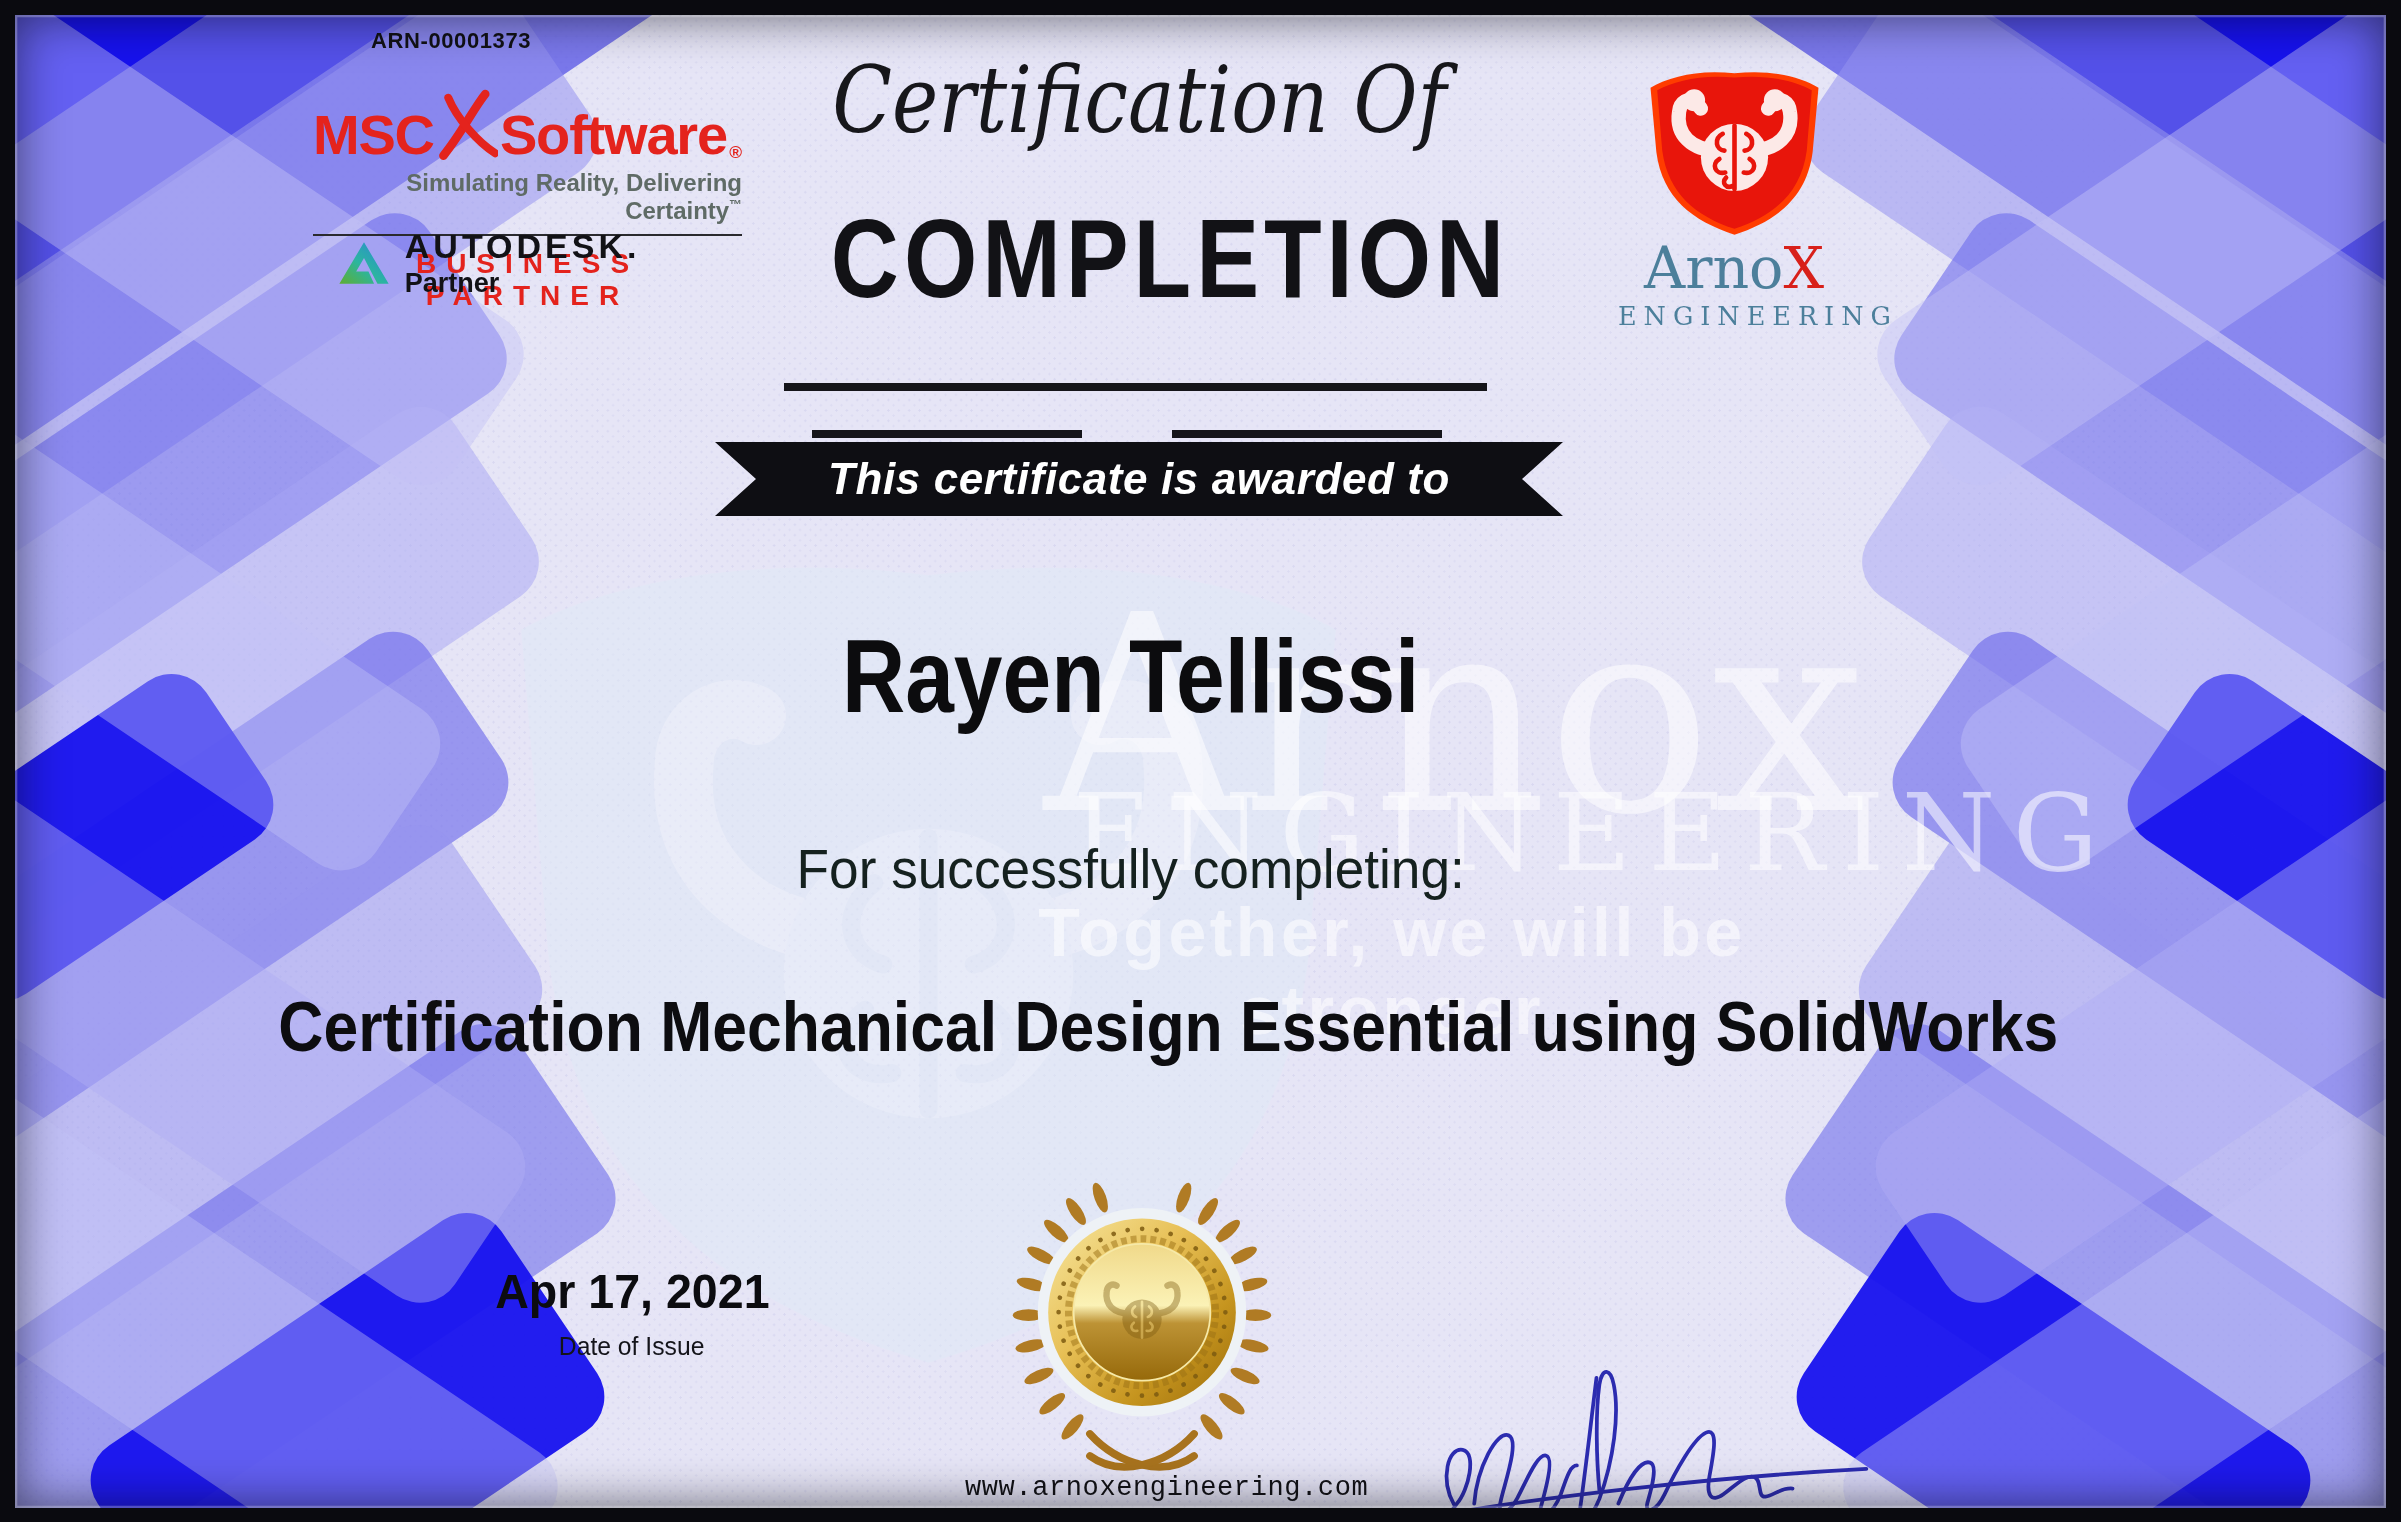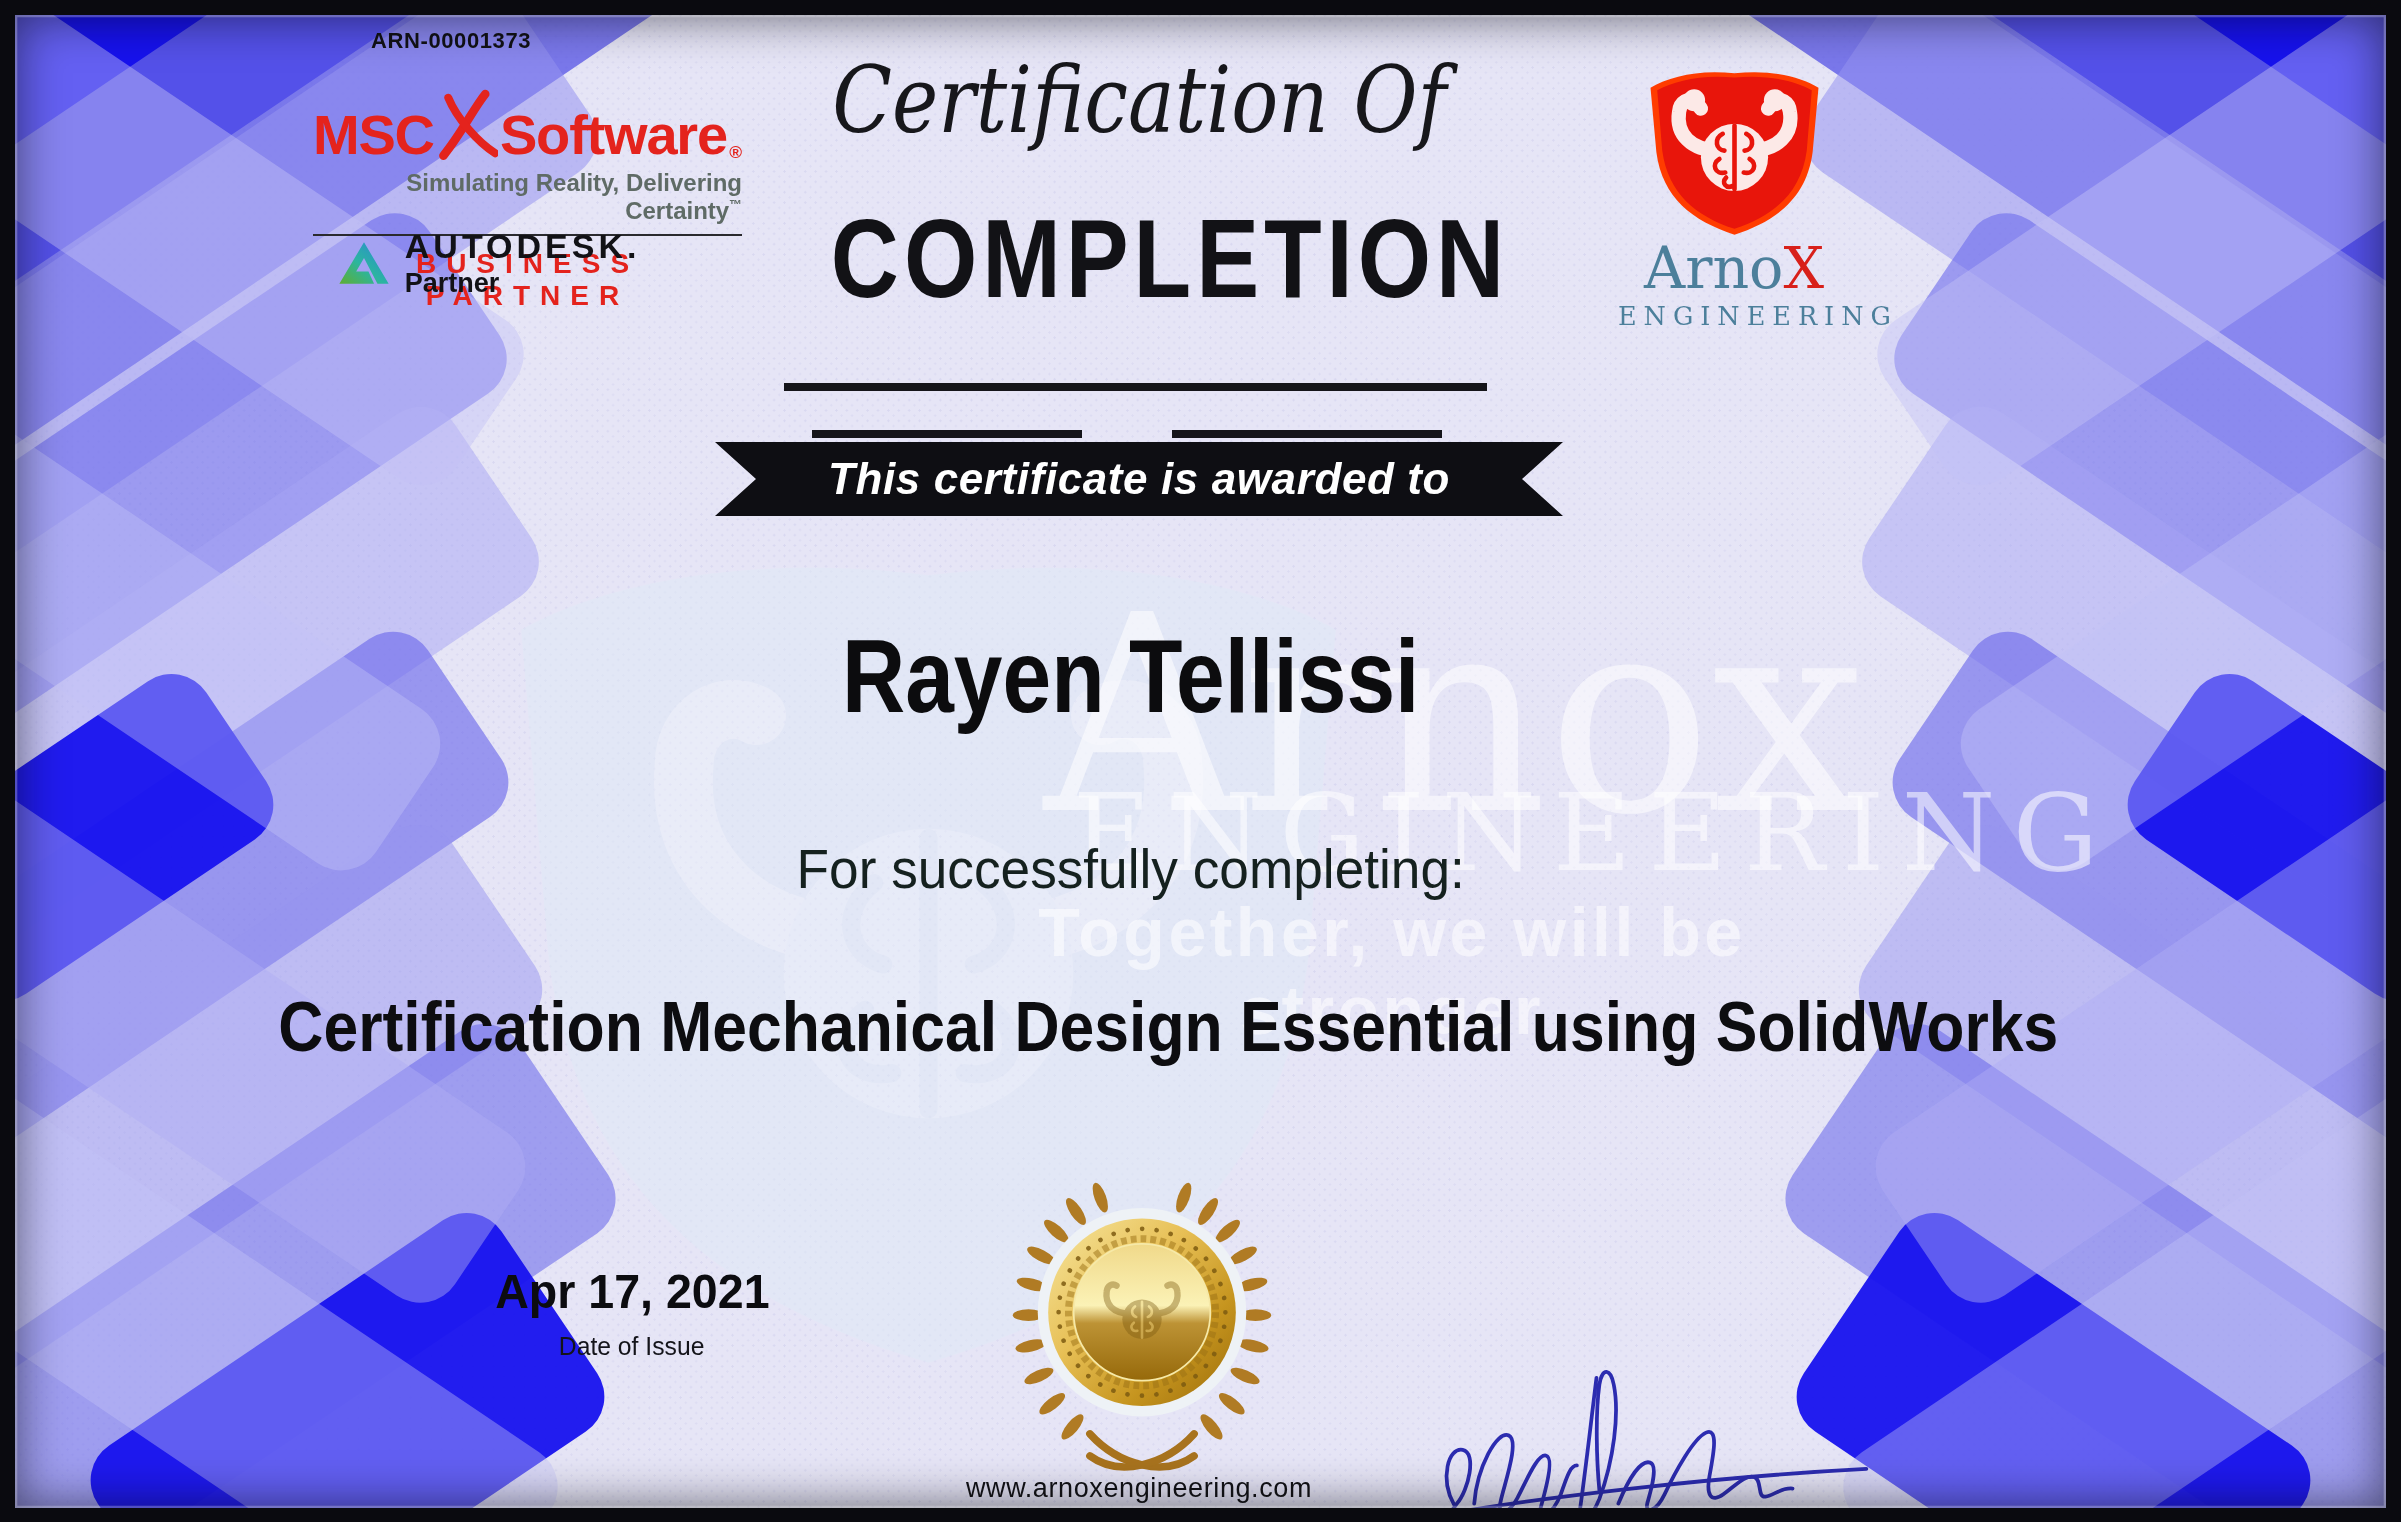--- a/index.html
+++ b/index.html
@@ -48,21 +48,21 @@
   .ribbon{background:#0e0e13;display:flex;align-items:center;justify-content:center;
     clip-path:polygon(0 0,100% 0,calc(100% - 41px) 50%,100% 100%,0 100%,41px 50%);}
   .ribbon-text{color:#fff;font-size:44px;font-weight:700;font-style:italic;letter-spacing:0.6px;}
   .recipient{font-size:103px;font-weight:700;color:#0c0c0e;line-height:1;}
   .lead{font-size:56px;font-weight:400;color:#15211f;}
   .course{font-size:71px;font-weight:700;color:#0d0d10;white-space:nowrap;}
   .issue-date{font-size:49px;font-weight:700;color:#0c0c10;}
   .issue-label{font-size:26px;font-weight:400;color:#14141a;margin-top:11.6px;}
   .signer-name{font-size:48px;font-weight:700;color:#0c0c10;}
   .signer-title{font-size:39px;font-weight:400;color:#14141a;margin-top:8px;}
-  .website{font-size:27px;font-weight:400;color:#121216;letter-spacing:0.6px;}
+  .website{font-size:27px;font-weight:400;color:#121216;letter-spacing:0.6px;font-family:Liberation Mono, monospace;}
 </style>
 </head>
 <body>
 
 <div class="cert">
 
   <div class="decor left">
     <div class="bar" style="left:-290px;top:-197px;width:928px;height:336px;background:#1712ee;transform:rotate(-34deg);"></div>
     <div class="bar" style="left:-174px;top:-35px;width:986px;height:249px;background:rgba(98,95,232,0.82);transform:rotate(-34deg);"></div>
     <div class="bar" style="left:-244px;top:191px;width:870px;height:220px;background:rgba(150,148,240,0.55);transform:rotate(-34deg);"></div>

